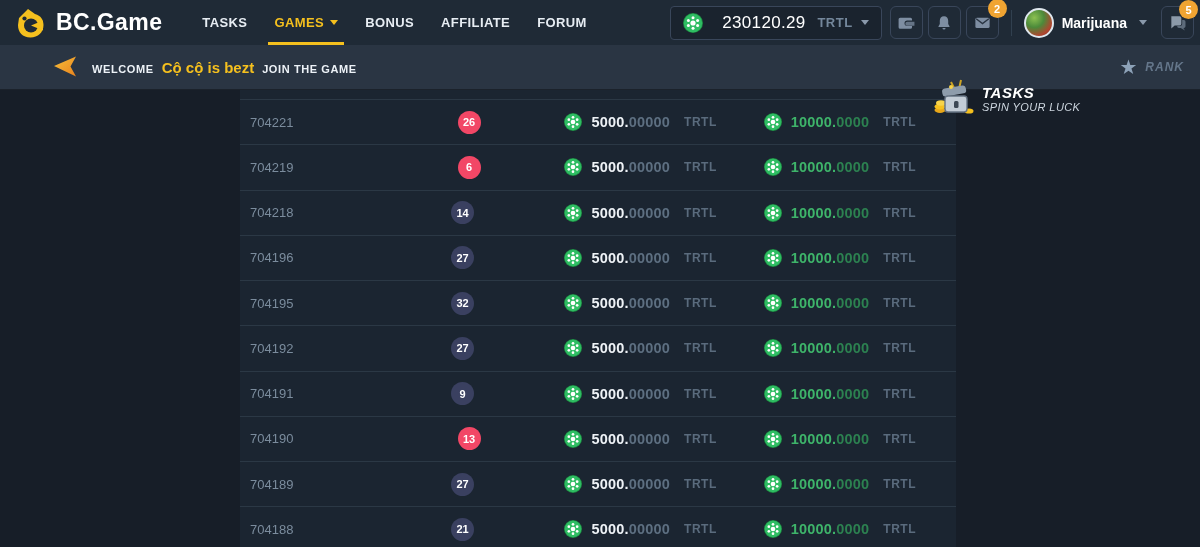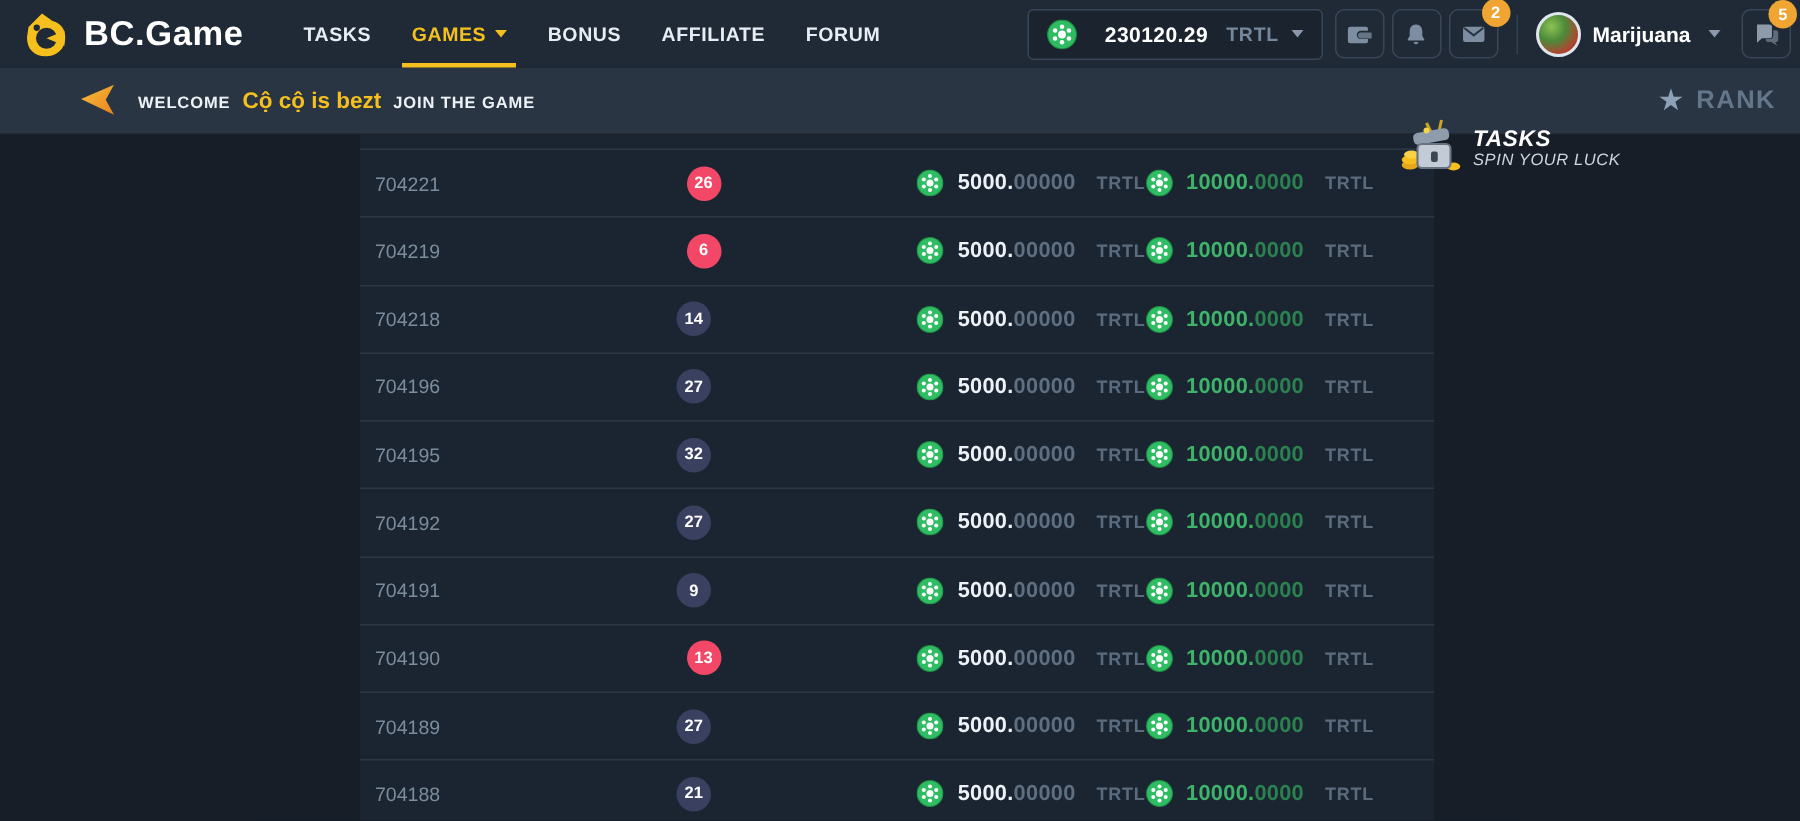--- a/index.html
+++ b/index.html
@@ -11,21 +11,21 @@
   .logo { display:flex; align-items:center; margin-left:14px; cursor:pointer; }
   .logo-mark { width:32px; height:32px; }
   .brand { font-size:23px; font-weight:bold; color:#ffffff; letter-spacing:.4px; margin-left:10px; }
   .nav { display:flex; margin-left:40px; height:100%; align-items:center; gap:27px; }
   .nav-item { position:relative; height:100%; display:flex; align-items:center; font-size:13px; font-weight:bold; letter-spacing:.4px; color:#e7edf3; cursor:pointer; }
   .nav-item.active { color:#f5c01e; }
   .nav-item.active::after { content:""; position:absolute; bottom:0; left:-6px; right:-6px; height:3px; background:#f5c01e; }
   .caret { width:0; height:0; border-left:4px solid transparent; border-right:4px solid transparent; border-top:5px solid currentColor; display:inline-block; margin-left:6px; }
   .header-right { margin-left:auto; display:flex; align-items:center; margin-right:4px; }
   .balance-box { display:flex; align-items:center; height:34px; border:1px solid #39465a; border-radius:4px; padding:0 12px; background:rgba(10,16,24,.25); cursor:pointer; }
-  .balance-amount { font-size:14px; font-weight:bold; color:#ffffff; margin-left:10px; letter-spacing:.3px; }
+  .balance-amount { font-size:17px; font-weight:normal; color:#ffffff; margin-left:10px; letter-spacing:.3px; }
   .balance-currency { font-size:13px; font-weight:bold; color:#74879b; margin-left:12px; letter-spacing:.5px; }
   .caret-gray { border-top-color:#8a99ab; margin-left:8px; }
   .icon-btn { width:33px; height:33px; border:1px solid #39465a; border-radius:6px; display:flex; align-items:center; justify-content:center; margin-left:5px; position:relative; cursor:pointer; }
   .icon-btn.first { margin-left:8px; }
   .badge-bubble { position:absolute; top:-8px; right:-9px; width:19px; height:19px; border-radius:50%; background:#f0a432; color:#fff; font-size:11px; font-weight:bold; display:flex; align-items:center; justify-content:center; }
   .v-divider { width:1px; height:26px; background:#31404f; margin:0 12px; }
   .avatar { width:30px; height:30px; border-radius:50%; border:2px solid #dfe7ee; background:radial-gradient(circle at 32% 30%, #8cc152 0%, #4c8a3a 38%, #b0452f 72%, #5f2d1f 100%); cursor:pointer; }
   .user-name { font-size:14px; font-weight:bold; color:#ffffff; margin:0 4px 0 8px; cursor:pointer; }
   .chat-btn { margin-left:14px; margin-right:2px; }
   .chat-btn .badge-bubble { top:-7px; right:-5px; }
@@ -36,32 +36,32 @@
   .announce-text { display:flex; align-items:baseline; gap:8px; margin-left:14px; }
   .announce-welcome { font-size:11px; font-weight:bold; color:#edf2f7; letter-spacing:.6px; }
   .announce-highlight { font-size:15px; font-weight:bold; color:#f5c01e; }
   .announce-suffix { font-size:11px; font-weight:bold; color:#edf2f7; letter-spacing:.6px; }
   .tasks { position:absolute; left:930px; top:0; height:100%; display:flex; align-items:center; cursor:pointer;margin-top:32px; }
   .tasks-text { margin-left:6px; font-style:italic; }
   .tasks-title { font-size:15px; font-weight:bold; color:#ffffff; letter-spacing:.5px; line-height:16px; }
   .tasks-sub { font-size:11px; color:#cdd6df; letter-spacing:.4px; line-height:13px; }
   .rank { position:absolute; right:16px; top:0; height:100%; display:flex; align-items:center; gap:8px; cursor:pointer; }
   .rank-star { font-size:20px; color:#8da2b8; line-height:20px; }
-  .rank-label { font-size:17px; font-weight:bold; color:#64768a; letter-spacing:1px; }
+  .rank-label { font-size:12px; font-weight:bold; color:#64768a; letter-spacing:1px;font-style:italic; }
 
   
   .main { position:absolute; top:90px; left:0; right:0; bottom:0; background:#171e28; }
   .panel { position:absolute; left:240px; width:716px; top:0; bottom:0; background:#1b2531; padding-top:9px; }
   .row { height:45.25px; display:flex; align-items:center; border-top:1px solid #2b3845; cursor:pointer; }
   .cell-id { width:150px; padding-left:10px; font-size:13px; color:#7b8c9d; }
   .cell-badge { width:145px; display:flex; justify-content:center; }
   .badge { min-width:23px; height:23px; padding:0 4px; border-radius:50%; display:flex; align-items:center; justify-content:center; font-size:11px; font-weight:bold; color:#ffffff; }
   .badge-red { background:#f24766;margin-left:13px; }
   .badge-navy { background:#3a4060; }
-  .amounts { margin-left:auto; display:flex; padding-right:40px; }
+  .amounts { margin-left:auto; display:flex; padding-right:40px; gap:47px; }
   .amount-group { display:flex; align-items:center; }
   .coin { margin-right:9px; display:flex; }
   .amt { font-size:14.5px; font-weight:bold; letter-spacing:.2px; }
   .bet-main { color:#eef2f6; }
   .bet-frac { color:#5d6f81; }
   .pay-main { color:#3eb46a; }
   .pay-frac { color:#2c8150; }
   .currency { margin-left:14px; font-size:12px; font-weight:bold; color:#5a6b7d; letter-spacing:.5px; }
 </style>
 </head>

